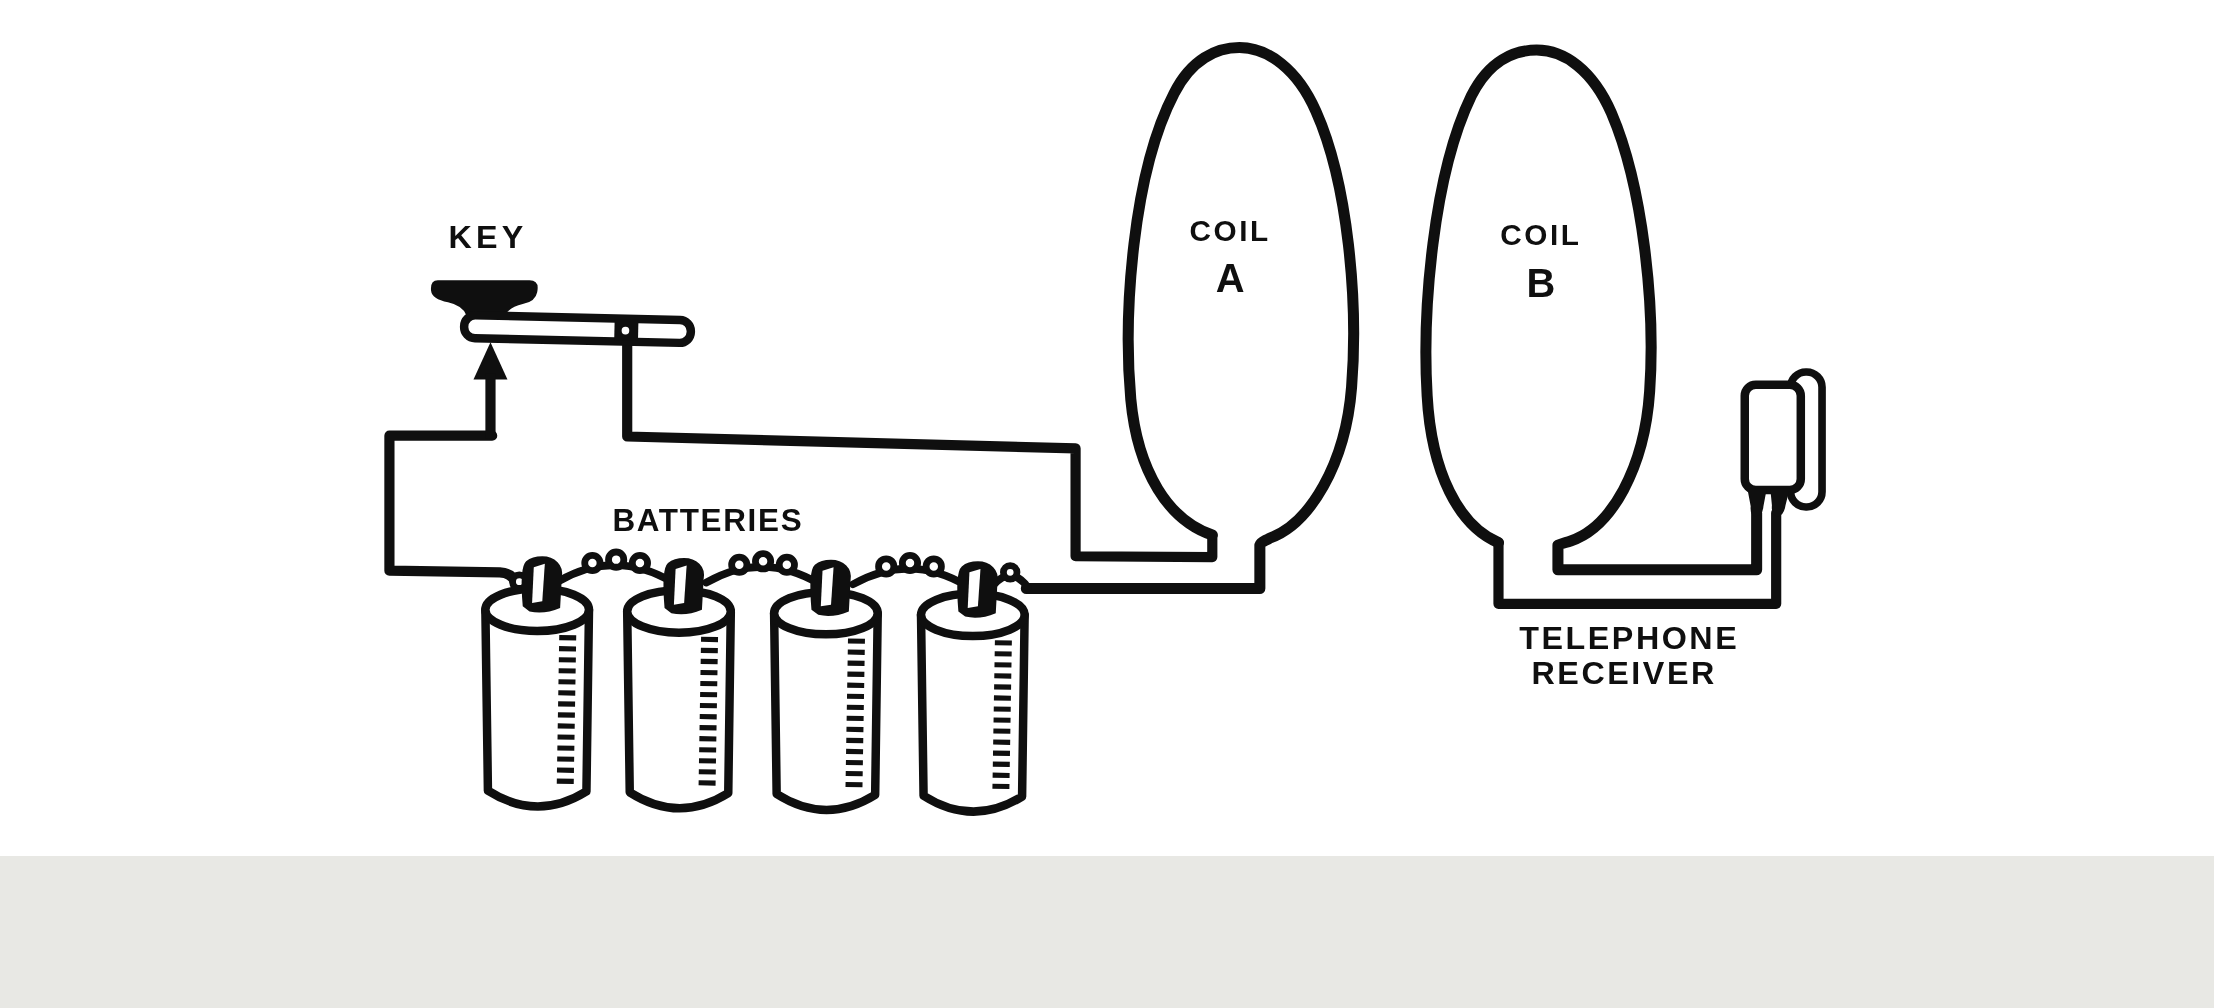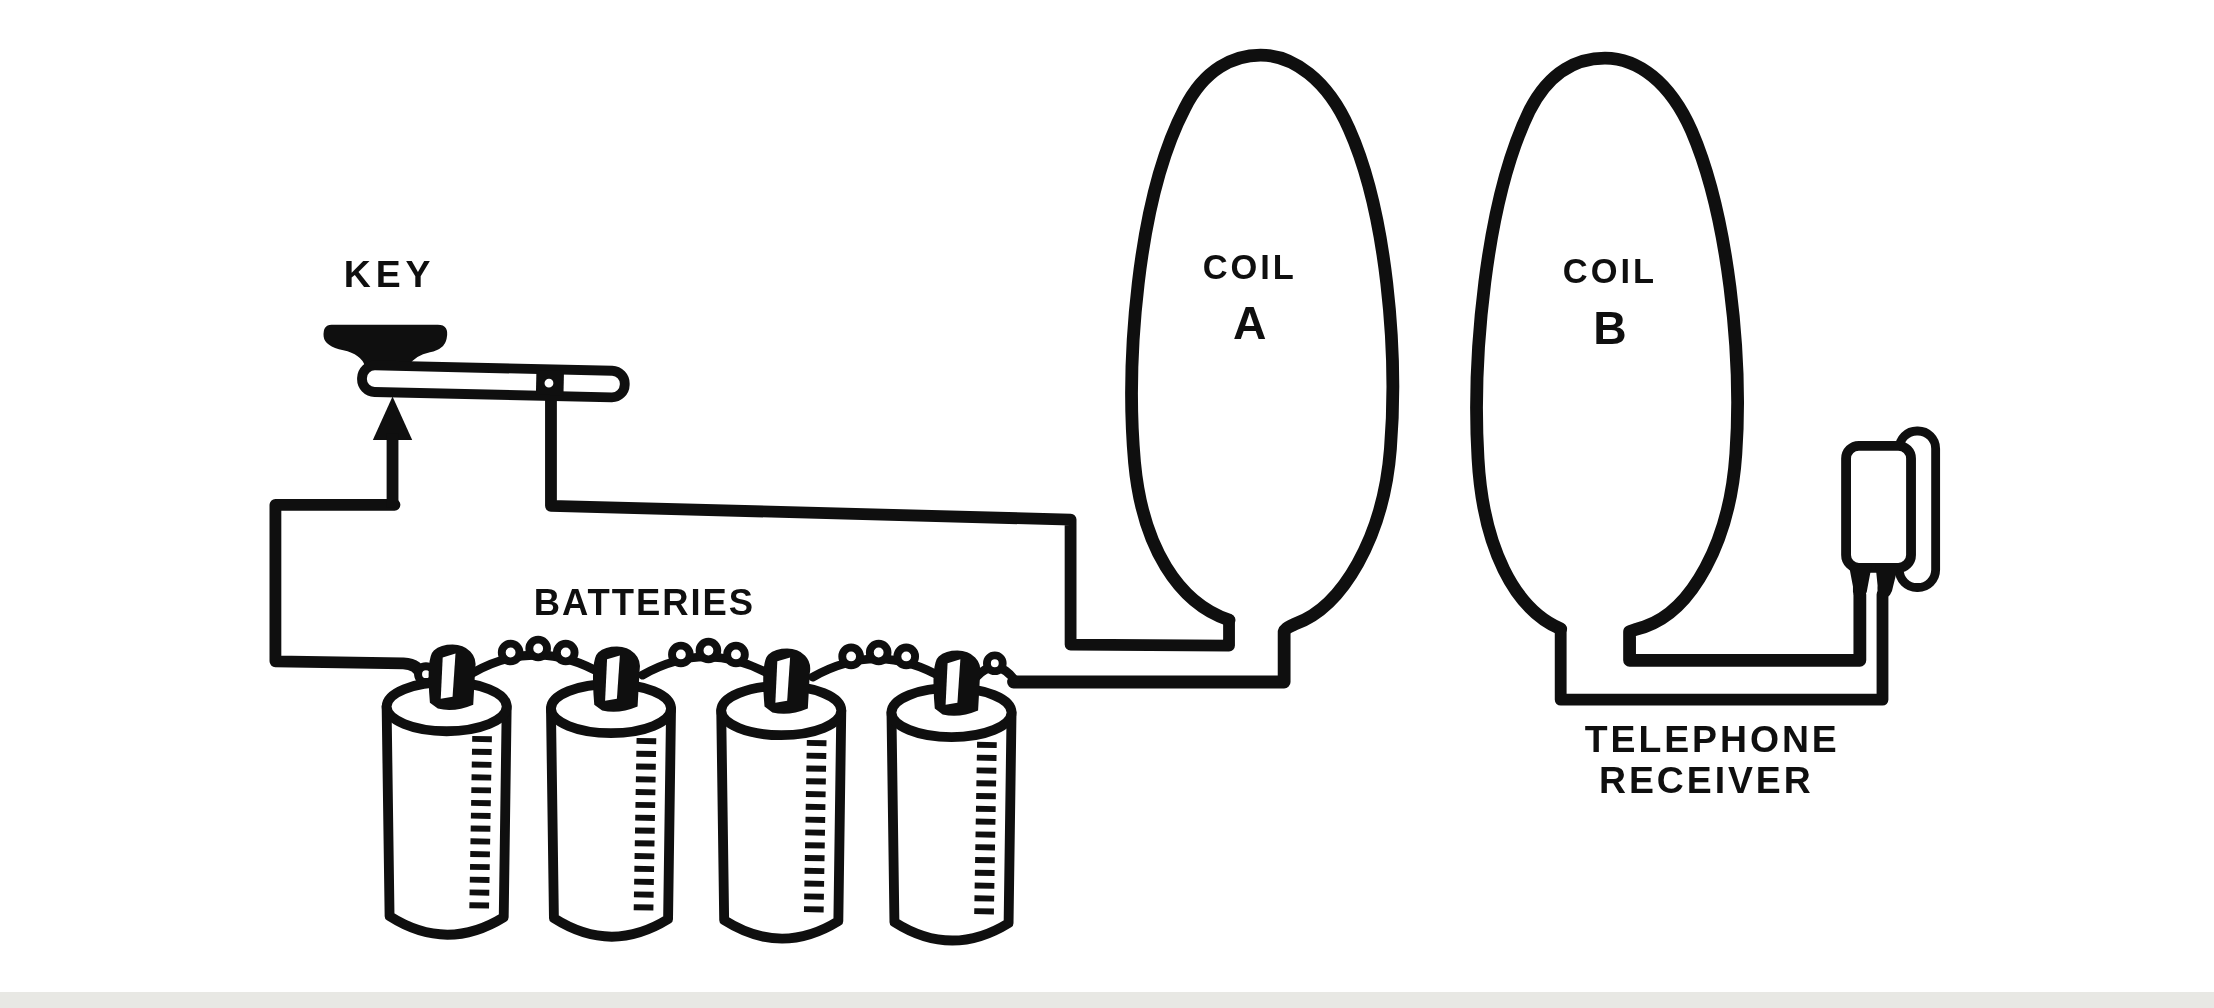--- a/index.html
+++ b/index.html
@@ -3,21 +3,21 @@
 <meta charset="utf-8">
 <style>
   html, body {
     margin: 0;
     padding: 0;
     background: #e8e8e4;
   }
   .stage {
     position: relative;
     width: 2214px;
-    height: 992px;
+    height: 856px;
     background: #ffffff;
     overflow: hidden;
   }
   svg.diagram {
     position: absolute;
     inset: 0;
     width: 100%;
     height: 100%;
   }
   .hand-label {

